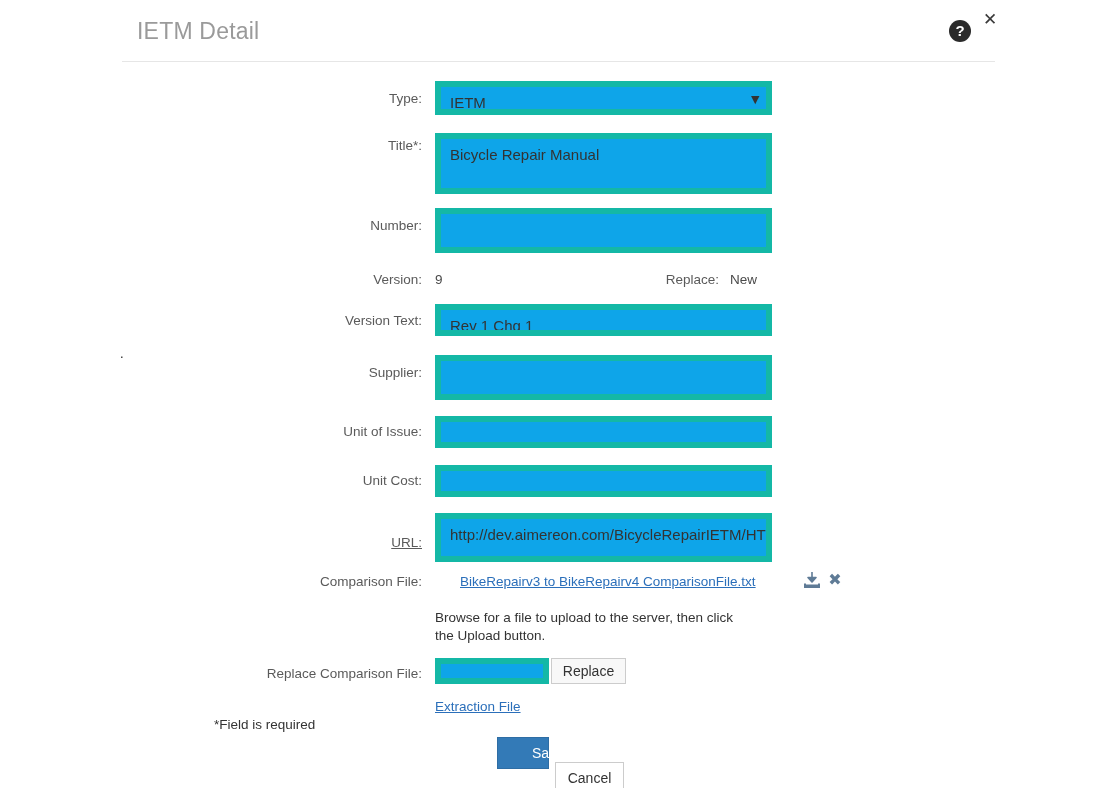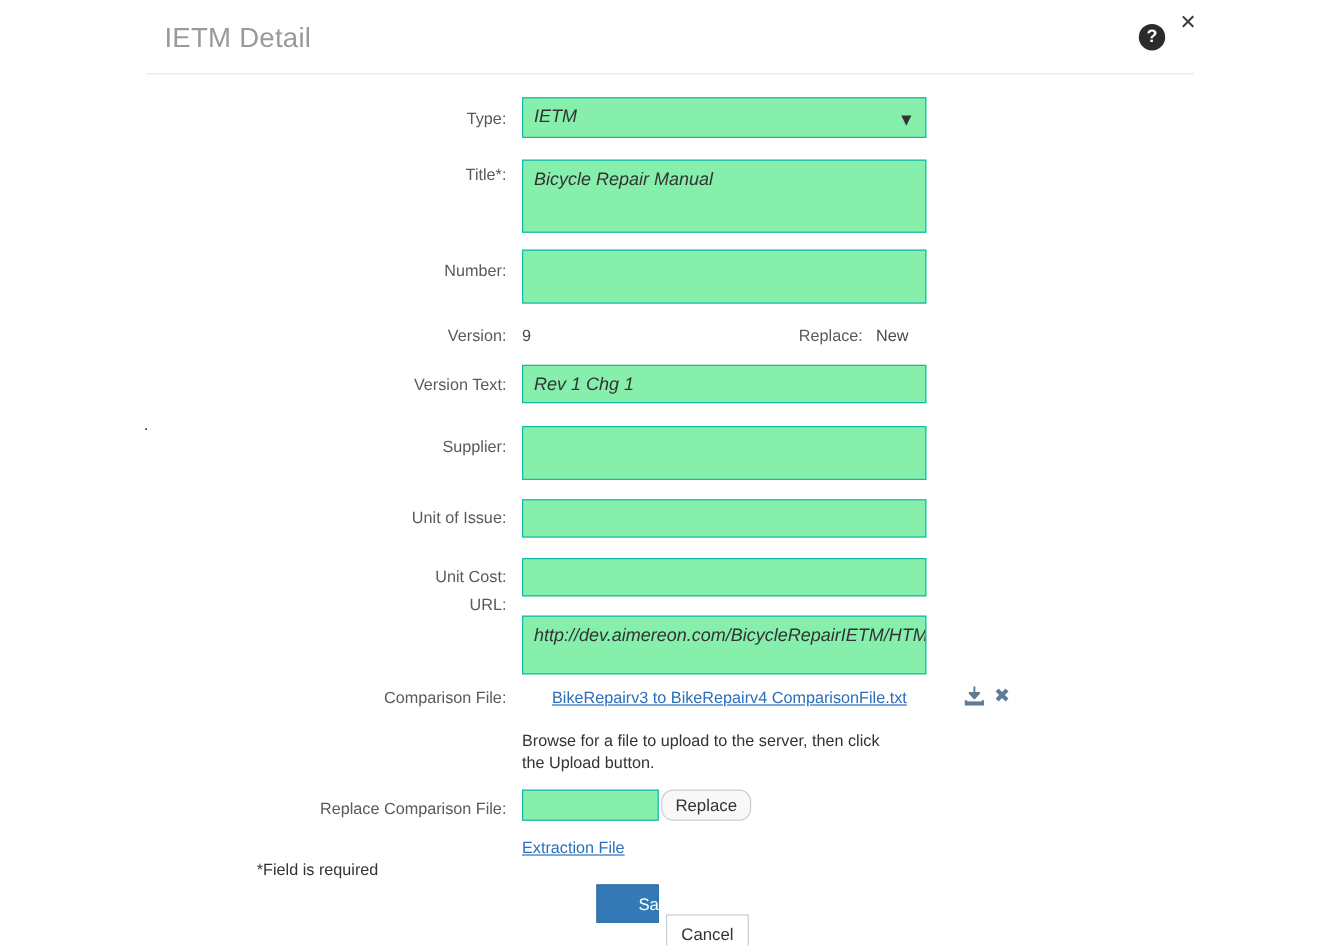--- a/index.html
+++ b/index.html
@@ -51,30 +51,29 @@
   .lbl {
     position: absolute;
     text-align: right;
     font-size: 13.5px;
     color: #5a5a5a;
     white-space: nowrap;
     font-family: "Liberation Sans", sans-serif;
   }
   .field {
     position: absolute;
-    border: 1px solid #14b8a6;
-    background: #86efac;
+    border: 6px solid #14b8a6;
+    background: #0ea5e9;
     font-size: 15px;
     color: #333333;
     font-family: "Liberation Sans", sans-serif;
     padding: 6px 9px;
     overflow: hidden;
     white-space: nowrap;
     line-height: 19px;
-    font-style: italic;
   }
   .field.area { white-space: normal; }
   .select-arrow {
     position: absolute;
     font-size: 11px; color: #333;
     font-family: "DejaVu Sans", sans-serif;
   }
   .plain-val {
     position: absolute;
     font-size: 13.5px; color: #4a4a4a;
@@ -154,41 +153,41 @@
 
   <div class="lbl" style="left:262px; top:365px; width:160px;">Supplier:</div>
   <div class="field area" style="left:435px; top:355px; width:337px; height:45px;" placeholder=""></div>
 
   <div class="lbl" style="left:262px; top:424px; width:160px;">Unit of Issue:</div>
   <div class="field" style="left:435px; top:416px; width:337px; height:32px;" placeholder=""></div>
 
   <div class="lbl" style="left:262px; top:473px; width:160px;">Unit Cost:</div>
   <div class="field" style="left:435px; top:465px; width:337px; height:32px;" placeholder=""></div>
 
-  <div class="lbl" style="left:262px; top:496px; width:160px;">URL:</div>
+  <div class="lbl" style="left:262px; top:535px; width:160px;text-decoration:underline;">URL:</div>
   <div class="field area" style="left:435px; top:513px; width:337px; height:49px;" placeholder="">http://dev.aimereon.com/BicycleRepairIETM/HTML</div>
 
   <div class="lbl" style="left:262px; top:574px; width:160px;">Comparison File:</div>
   <div class="link" style="left:460px; top:574px;">BikeRepairv3 to BikeRepairv4 ComparisonFile.txt</div>
 
   <div class="icon-btn" style="left:802px; top:570px; width:20px; height:20px;">
     <svg width="20" height="20" viewBox="0 0 20 20" aria-hidden="true">
       <path d="M10 2 L10 10 M10 12 L6 7.5 L14 7.5 Z" fill="#5f7b96" stroke="#5f7b96" stroke-width="1.6" stroke-linejoin="round"></path>
       <path d="M3 13.5 L3 17 L17 17 L17 13.5" fill="none" stroke="#5f7b96" stroke-width="2"></path>
       <rect x="3" y="14.5" width="14" height="3" fill="#5f7b96"></rect>
     </svg>
   </div>
 
   <div class="icon-btn" style="left:826px; top:570px; width:18px; height:20px; font-size:16px; color:#5f7b96; font-weight:bold; text-align:center; line-height:20px; font-family:'DejaVu Sans', sans-serif;">✖</div>
 
   <div class="helptext" style="left:435px; top:609px;">Browse for a file to upload to the server, then click the Upload button.</div>
 
   <div class="lbl" style="left:212px; top:666px; width:210px;">Replace Comparison File:</div>
   <div class="field" style="left:435px; top:658px; width:114px; height:26px; padding:4px 7px; font-size:13px;" placeholder=""></div>
-  <button class="btn" style="left:551px; top:658px; width:75px; height:26px; background:#f8f8f8;border-radius:10px;">Replace</button>
+  <button class="btn" style="left:551px; top:658px; width:75px; height:26px; background:#f8f8f8;">Replace</button>
 
   <div class="link" style="left:435px; top:699px;">Extraction File</div>
 
   <div class="required-note" style="left:214px; top:717px;">*Field is required</div>
 
   <button class="btn primary" style="left:497px; top:737px; width:52px; height:32px; font-size:14px;padding-left:34px;">Save</button>
   <button class="btn" style="left:555px; top:737px; width:69px; height:32px; font-size:14px;margin-top:25px;">Cancel</button>
 
 </div>
 

